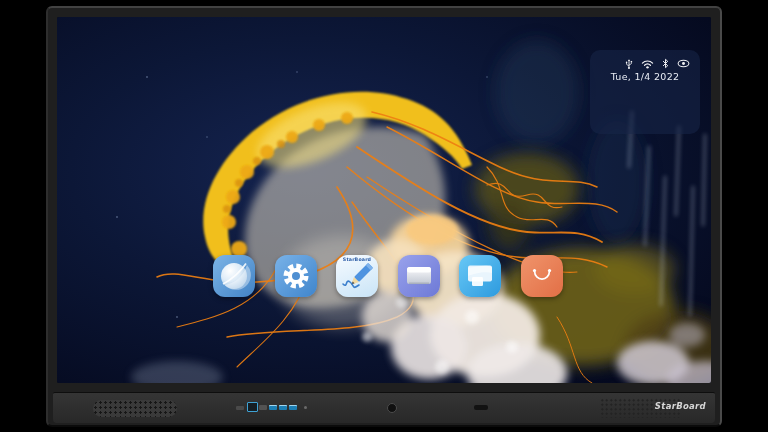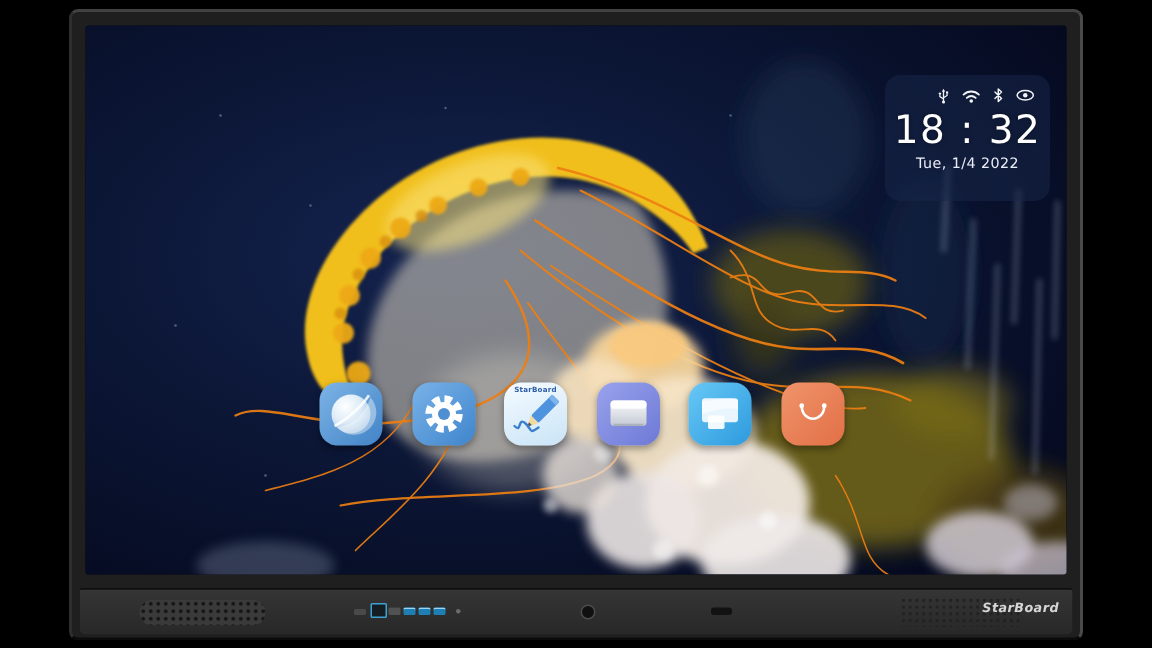--- a/index.html
+++ b/index.html
@@ -209,21 +209,20 @@
             <circle cx="7" cy="8.6" r="1.3" fill="#fff"></circle>
           </svg>
           <svg width="7" height="11" viewBox="0 0 8 12">
             <path d="M1.5,3.5 L6.5,8.5 L4,10.8 L4,1.2 L6.5,3.5 L1.5,8.5" stroke="#fff" stroke-width="1.1" fill="none" stroke-linejoin="round" stroke-linecap="round"></path>
           </svg>
           <svg width="13" height="9" viewBox="0 0 14 9">
             <ellipse cx="7" cy="4.5" rx="5.8" ry="3.4" stroke="#fff" stroke-width="1.1" fill="none"></ellipse>
             <circle cx="7" cy="4.5" r="1.6" fill="#fff"></circle>
           </svg>
         </div>
-        <div class="time">18 : 32</div>
         <div class="date">Tue, 1/4 2022</div>
       </div>
 
       <div class="dock">
 
         <div class="app app-browser" title="">
           <svg width="42" height="42" viewBox="0 0 42 42">
             <defs>
               <radialGradient id="sph" cx="35%" cy="30%" r="75%">
                 <stop offset="0" stop-color="#ffffff"></stop>

